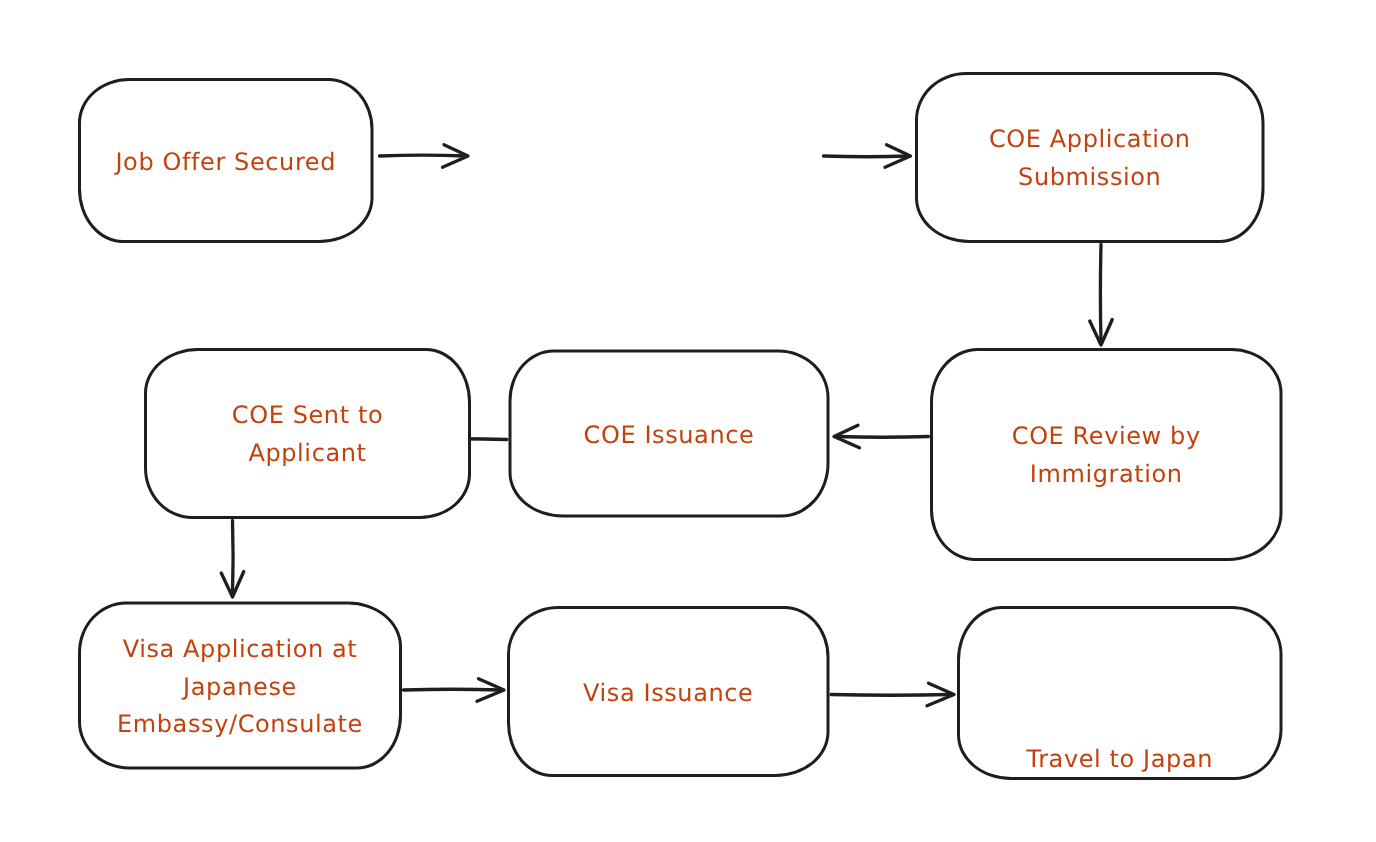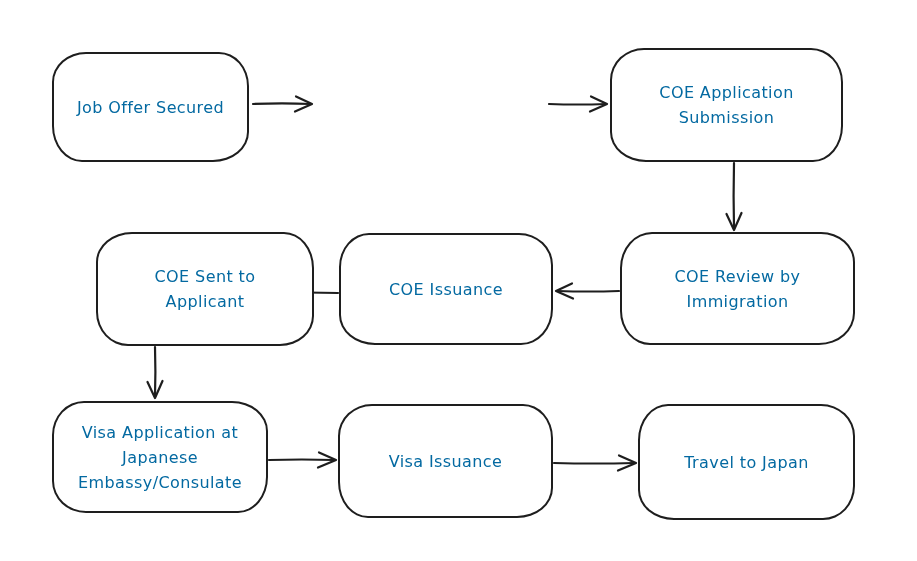--- a/index.html
+++ b/index.html
@@ -7,21 +7,21 @@
     padding: 0;
     background: #ffffff;
   }
   .canvas {
     position: relative;
     width: 917px;
     height: 561px;
     background: #ffffff;
     overflow: hidden;
     font-family: "DejaVu Sans", sans-serif;
-    color: #0369a1;
+    color: #c2410c;
   }
   .edges {
     position: absolute;
     inset: 0;
   }
   .edges path {
     fill: none;
     stroke: #1e1e1e;
     stroke-width: 2.2;
     stroke-linecap: round;
@@ -40,26 +40,26 @@
   .node .label {
     white-space: pre-line;
     font-size: 16px;
     line-height: 25px;
     letter-spacing: 0.4px;
   }
   
   .n1 { left: 52px;  top: 52px;  width: 197px; height: 110px; border-radius: 34px 30px 36px 30px / 30px 34px 30px 36px; }
   .n2 { left: 315px; top: 45px;  width: 233px; height: 118px; border-radius: 30px 36px 30px 34px / 34px 30px 36px 30px; }
   .n3 { left: 610px; top: 48px;  width: 233px; height: 114px; border-radius: 34px 32px 30px 36px / 32px 34px 36px 30px; justify-content: center; }
-  .n4 { left: 620px; top: 232px; width: 235px; height: 113px; border-radius: 32px 34px 36px 30px / 36px 30px 32px 34px; }
+  .n4 { left: 620px; top: 232px; width: 235px; height: 142px; border-radius: 32px 34px 36px 30px / 36px 30px 32px 34px; }
   .n5 { left: 339px; top: 233px; width: 214px; height: 112px; border-radius: 30px 34px 32px 36px / 34px 32px 36px 30px; }
   .n6 { left: 52px;  top: 232px; width: 218px; height: 114px; border-radius: 36px 30px 34px 32px / 30px 36px 30px 34px; margin-left: 44px; }
   .n7 { left: 52px;  top: 401px; width: 216px; height: 112px; border-radius: 32px 36px 30px 34px / 34px 30px 36px 32px; }
   .n8 { left: 338px; top: 404px; width: 215px; height: 114px; border-radius: 34px 30px 36px 30px / 32px 34px 30px 36px; }
-  .n9 { left: 638px; top: 404px; width: 217px; height: 116px; border-radius: 30px 34px 32px 36px / 36px 32px 34px 30px; }
+  .n9 { left: 638px; top: 404px; width: 217px; height: 116px; border-radius: 30px 34px 32px 36px / 36px 32px 34px 30px; align-items: flex-end; }
 </style>
 </head>
 <body>
 
 <div class="canvas">
 
   <svg class="edges" width="917" height="561" viewBox="0 0 917 561">
     <g>
       <path d="M253 104 Q282 102.8 311 104"></path>
       <path d="M296 96.5 L312 104 L295 111.5"></path>

